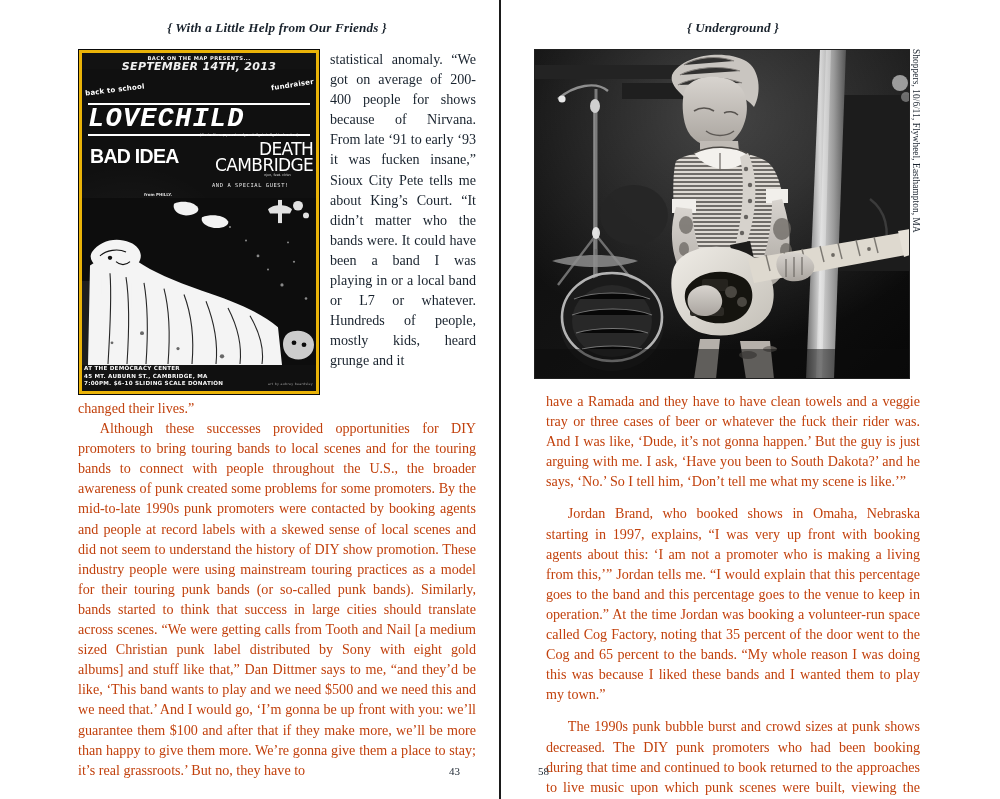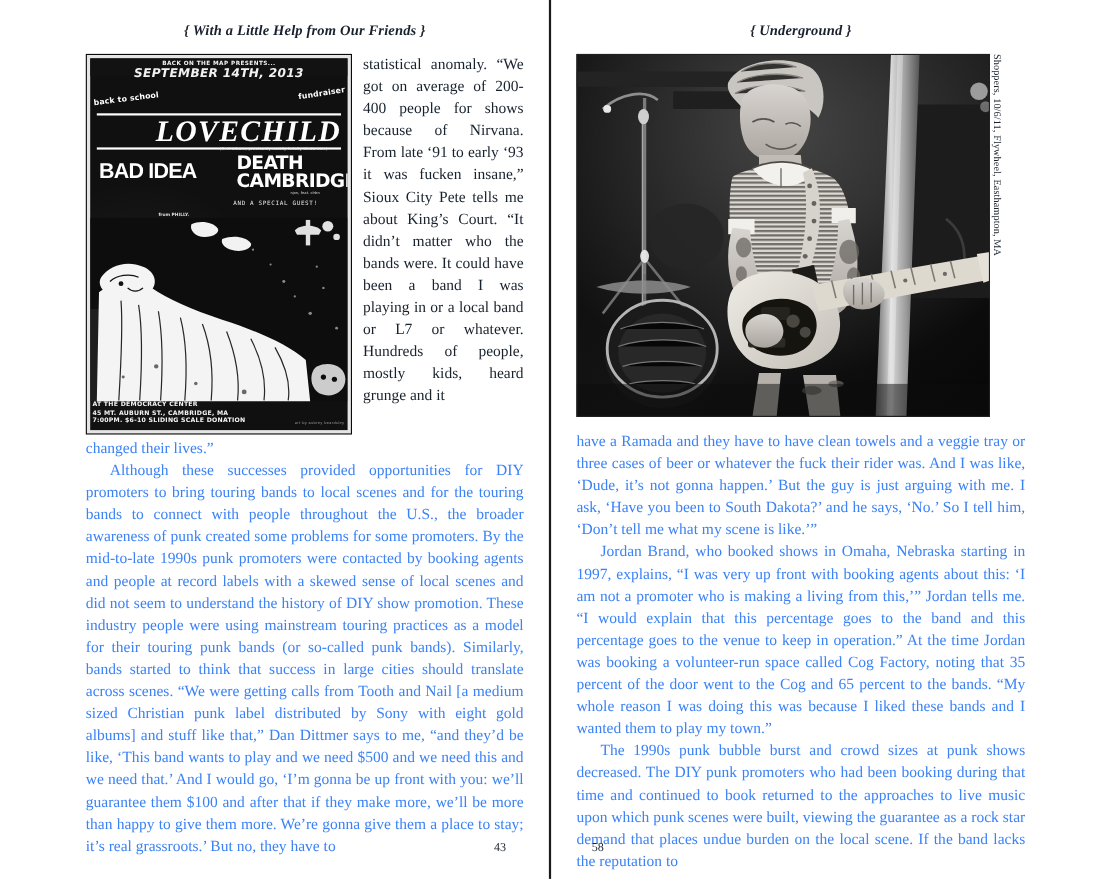--- a/index.html
+++ b/index.html
@@ -33,21 +33,21 @@
   }
 
   .page {
     position: relative;
     width: 500px;
     height: 799px;
     box-sizing: border-box;
   }
 
   .page-left  { padding: 0 24px 0 78px; }
-  .page-right { padding: 0 68px 0 24px; }
+  .page-right { padding: 0 68px 0 34px; }
 
   
   .running-head {
     text-align: center;
     font-style: italic;
     font-weight: bold;
     font-size: 13.2px;
     letter-spacing: .15px;
     color: #19222c;
     padding-top: 20px;
@@ -55,38 +55,38 @@
     white-space: nowrap;
   }
   .page-right .running-head { padding-top: 20px; }
 
   
   .body-text {
     font-size: 14.1px;
     line-height: 20.1px;
     text-align: justify;
     text-justify: inter-word;
-    color: #3b82f6;
+    color: #c2410c;
     hyphens: manual;
   }
-  .body-text p { margin: 0; }
+  .body-text p { margin: 12px; }
   .body-text p.indent { text-indent: 1.55em; }
 
   
   .left-content {
     position: relative;
     margin-top: 9px;
   }
 
   .poster {
     float: left;
     width: 240px;
     height: 344px;
     margin: 0 10px 3px 0;
-    background: #e5e5e5;
+    background: #eab308;
     position: relative;
     overflow: hidden;
     border: 1px solid #0a0a0a;
   }
 
   
   .poster-inner {
     position: absolute;
     inset: 3px;
     background:
@@ -146,27 +146,27 @@
     white-space: nowrap;
     text-shadow: 0 0 1px #fff;
   }
   .poster-band-main {
     position: absolute;
     top: 50px; left: 6px; right: 6px;
     height: 29px;
     border-top: 2px solid #fff;
     border-bottom: 2px solid #fff;
     color: #fff;
-    font-family: Liberation Serif, serif;
+    font-family: Liberation Mono, monospace;
     font-weight: bold;
     font-style: italic;
     font-size: 27px;
     line-height: 28px;
     letter-spacing: 1.2px;
-    text-align: right;
+    text-align: left;
     white-space: nowrap;
     overflow: hidden;
   }
   .poster-band-sub {
     position: absolute;
     top: 80px; right: 18px;
     font-family: "DejaVu Sans", sans-serif;
     font-size: 3.6px;
     letter-spacing: .2px;
     color: #e9e9e9;
@@ -179,26 +179,27 @@
     font-weight: bold;
     font-size: 19.5px;
     letter-spacing: -.7px;
     color: #fff;
     white-space: nowrap;
   }
   .poster-band-3 {
     position: absolute;
     top: 88px; left: 133px;
     font-family: "DejaVu Sans", sans-serif;
-    font-weight: bold;
+    font-weight: normal;
     font-size: 17px;
     line-height: 16px;
     letter-spacing: -.6px;
     color: #fff;
     white-space: nowrap;
+    text-align: right;
   }
   .poster-band-3 span { display: block; }
   .poster-band-3-sub {
     position: absolute;
     top: 120px; left: 182px;
     font-family: "DejaVu Sans", sans-serif;
     font-size: 3.4px;
     color: #ddd;
     white-space: nowrap;
   }

